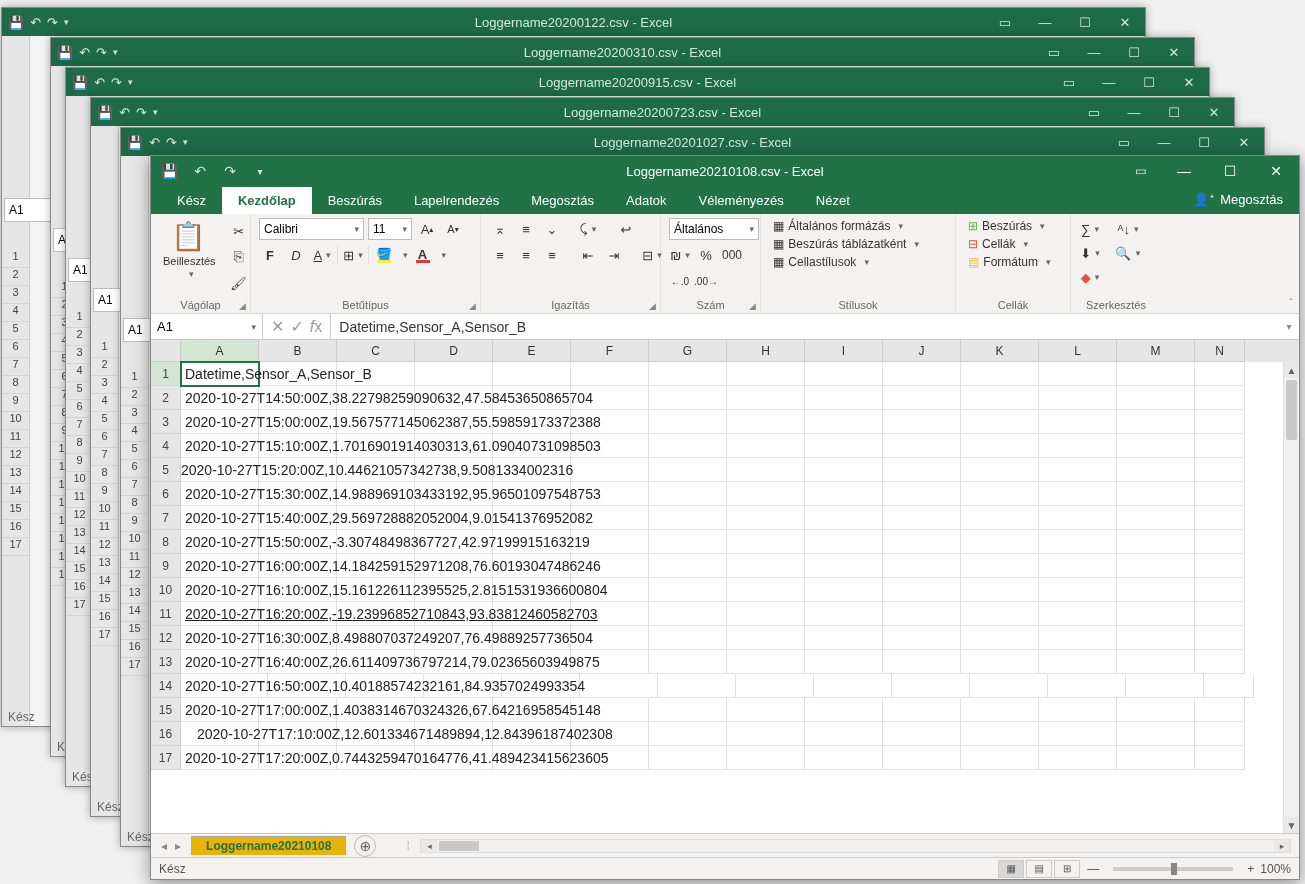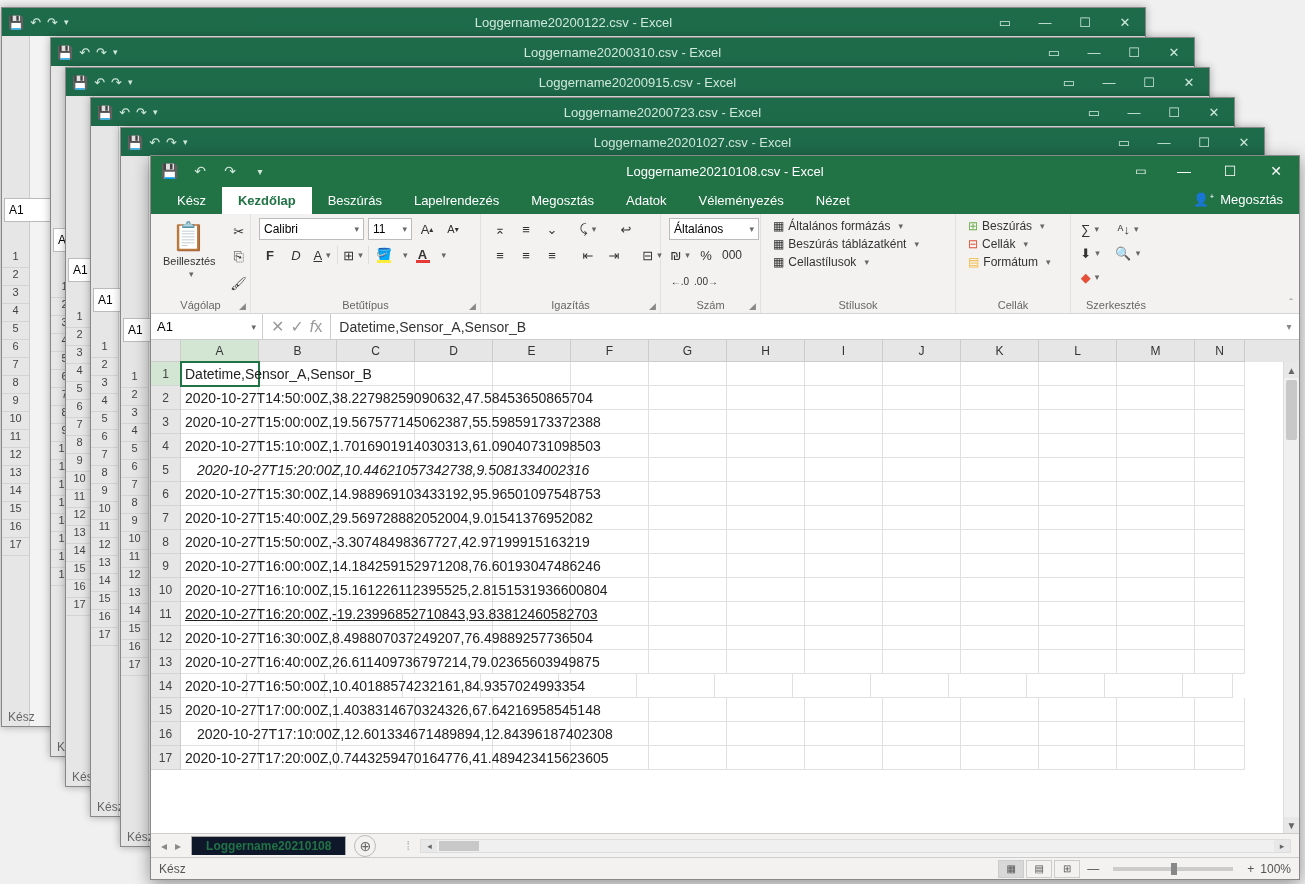--- a/index.html
+++ b/index.html
@@ -92,21 +92,21 @@
   .grid-body { flex:1; overflow:hidden; position:relative;}
   .grid-row { display: flex; height: 24px; }
   .cell { border-right: 1px solid #e0e0e0; border-bottom: 1px solid #e0e0e0; font-size: 14px; color: #222; padding: 0 4px; display: flex; align-items: center; white-space: nowrap; overflow: visible; }
   .cell.selected { outline: 2px solid #217346; outline-offset: -1px; z-index:2; background:#fff;}
   .vscroll { position:absolute; right:0; top:22px; bottom:0; width:16px; background:#f0f0f0; border-left:1px solid #ddd;}
   .vscroll .arrow { height:16px; display:flex; align-items:center; justify-content:center; font-size:10px; color:#666; background:#e8e8e8;}
   .vscroll .thumb { position:absolute; left:2px; right:2px; top:18px; height:60px; background:#c8c8c8; border-radius:2px;}
 
   .sheet-tabs { height: 24px; display: flex; align-items: center; background: #f3f2f1; border-top: 1px solid #ccc; font-size: 12px;}
   .sheet-nav { display:flex; gap:8px; padding:0 10px; color:#888;}
-  .sheet-tab { padding: 2px 14px; border: 1px solid #aaa; border-bottom: none; background: #0f172a; color: #217346; font-weight: 600;}
+  .sheet-tab { padding: 2px 14px; border: 1px solid #aaa; border-bottom: none; background: #eab308; color: #217346; font-weight: 600;}
   .add-sheet { width:22px; height:22px; border:1px solid #bbb; border-radius:50%; display:flex; align-items:center; justify-content:center; margin-left:8px; color:#666; font-size:14px;}
   .hscroll { flex:1; margin:0 8px; height:14px; background:#f0f0f0; border:1px solid #ddd; position:relative;}
   .hscroll .h-arrow { position:absolute; top:0; width:16px; height:12px; background:#e8e8e8; display:flex; align-items:center; justify-content:center; font-size:9px; color:#666;}
   .hscroll .h-thumb { position:absolute; left:18px; top:1px; height:10px; width:40px; background:#c8c8c8;}
 
   .statusbar { height: 22px; background: #f3f2f1; border-top: 1px solid #ccc; display: flex; align-items: center; font-size: 12px; color: #555; padding: 0 8px;}
   .statusbar .spacer { flex: 1; }
   .viewbtn { width:26px; height:18px; border:1px solid #ccc; margin:0 1px; display:flex; align-items:center; justify-content:center; font-size:10px;}
   .viewbtn.active { background:#d8d8d8;}
   .zoom-slider { width:120px; height:4px; background:#ccc; margin:0 8px; position:relative;}
@@ -638,21 +638,21 @@
           <div class="cell" style="width:78px;"></div>
           <div class="cell" style="width:78px;"></div>
           <div class="cell" style="width:78px;"></div>
           <div class="cell" style="width:78px;"></div>
           <div class="cell" style="width:78px;"></div>
           <div class="cell" style="width:50px;"></div>
         </div>
         <div class="grid-row">
           <div class="row-header">5</div>
           <div class="cell" style="width:78px; position:relative; z-index:1;">
-            <span style="position:absolute; left:16px;font-style:italic;">2020-10-27T15:20:00Z,10.44621057342738,9.5081334002316</span>
+            <span style="position:absolute; left:0;">2020-10-27T15:20:00Z,10.44621057342738,9.5081334002316</span>
           </div>
           <div class="cell" style="width:78px;"></div>
           <div class="cell" style="width:78px;"></div>
           <div class="cell" style="width:78px;"></div>
           <div class="cell" style="width:78px;"></div>
           <div class="cell" style="width:78px;"></div>
           <div class="cell" style="width:78px;"></div>
           <div class="cell" style="width:78px;"></div>
           <div class="cell" style="width:78px;"></div>
           <div class="cell" style="width:78px;"></div>
@@ -808,21 +808,21 @@
           <div class="cell" style="width:78px;"></div>
           <div class="cell" style="width:78px;"></div>
           <div class="cell" style="width:78px;"></div>
           <div class="cell" style="width:78px;"></div>
           <div class="cell" style="width:78px;"></div>
           <div class="cell" style="width:78px;"></div>
           <div class="cell" style="width:50px;"></div>
         </div>
         <div class="grid-row">
           <div class="row-header">14</div>
-          <div class="cell" style="width:66px; position:relative; z-index:1;">
+          <div class="cell" style="width:87px; position:relative; z-index:1;">
             <span style="position:absolute; left:4px;">2020-10-27T16:50:00Z,10.40188574232161,84.9357024993354</span>
           </div>
           <div class="cell" style="width:78px;"></div>
           <div class="cell" style="width:78px;"></div>
           <div class="cell" style="width:78px;"></div>
           <div class="cell" style="width:78px;"></div>
           <div class="cell" style="width:78px;"></div>
           <div class="cell" style="width:78px;"></div>
           <div class="cell" style="width:78px;"></div>
           <div class="cell" style="width:78px;"></div>

